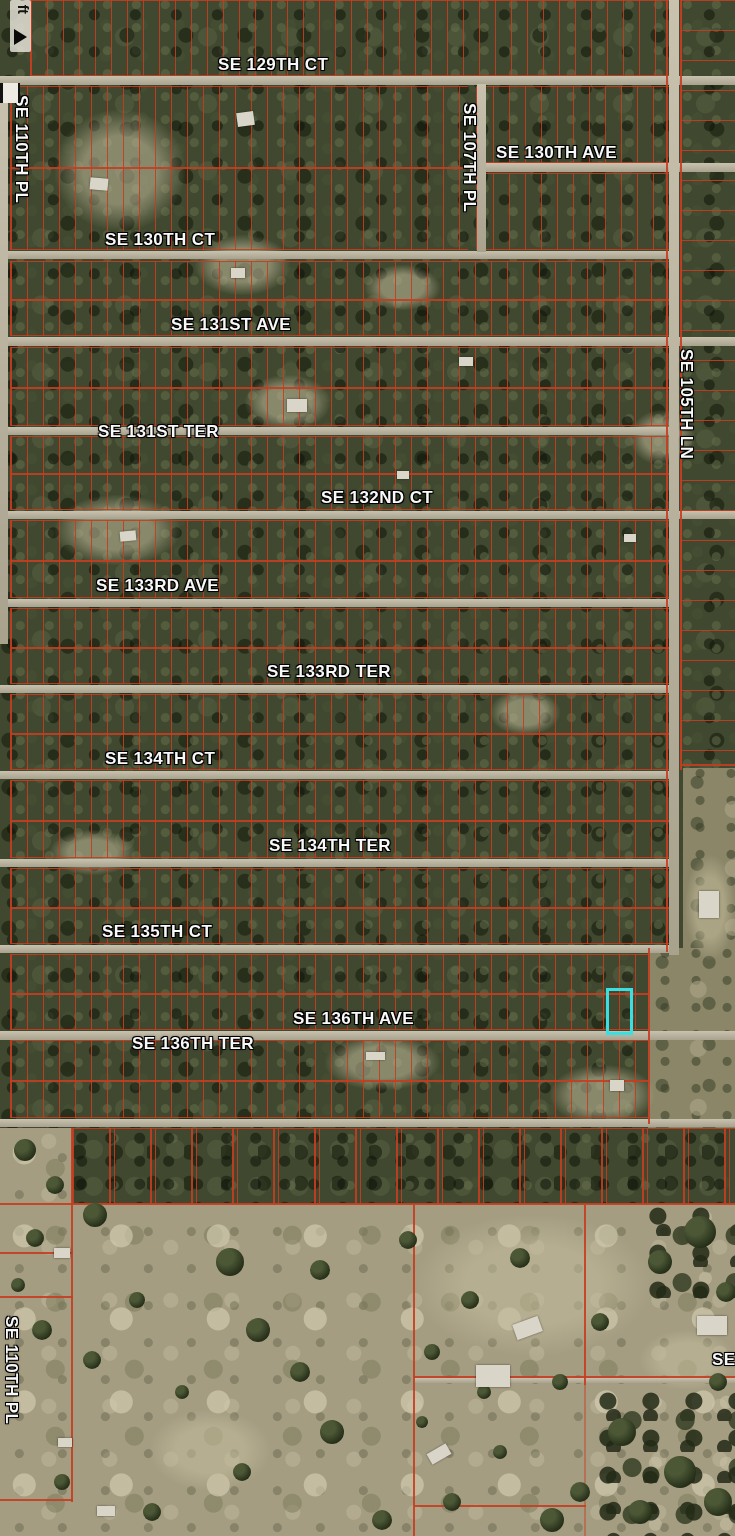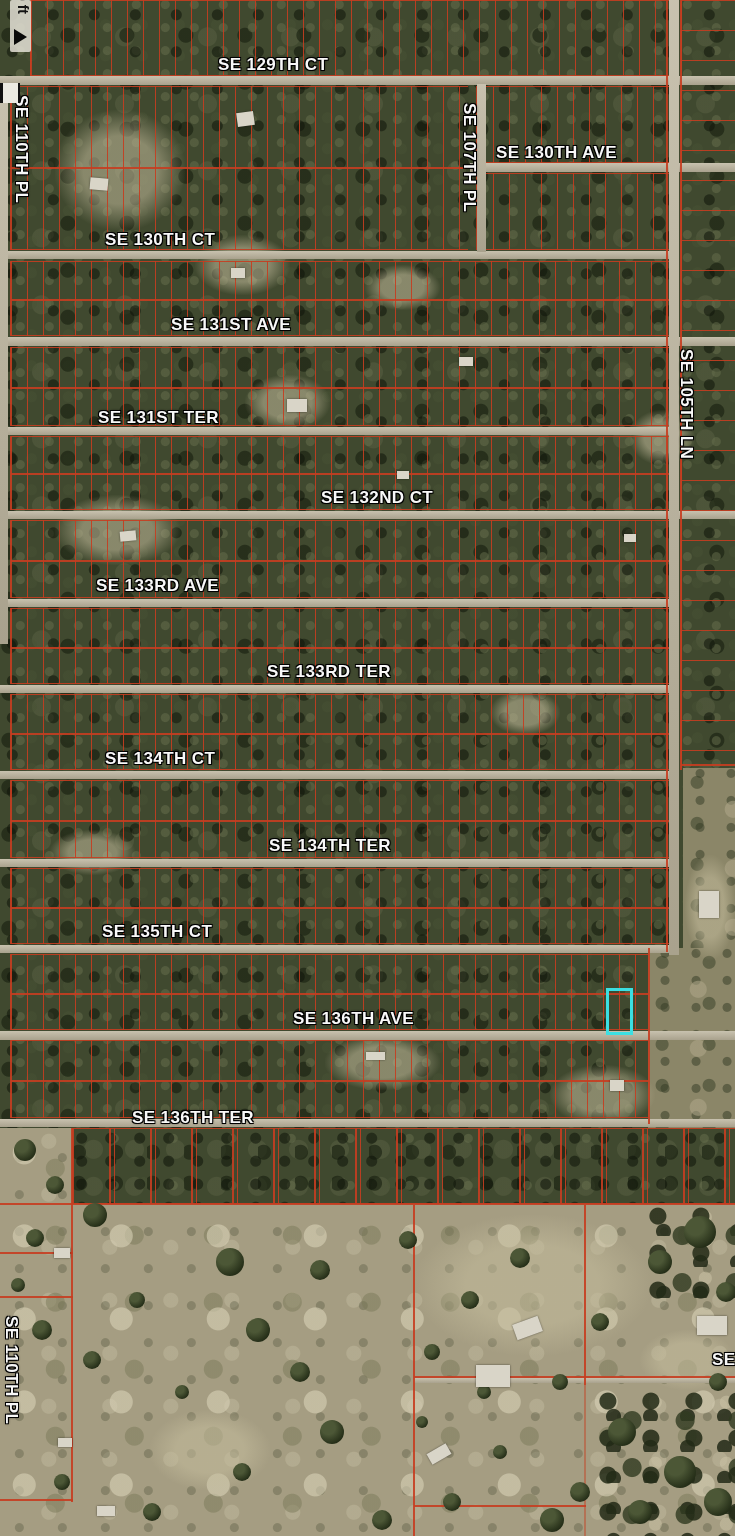--- a/index.html
+++ b/index.html
@@ -196,29 +196,29 @@
       <div class="bldg" style="left: 476px; top: 1365px; width: 34px; height: 22px; transform: rotate(0deg);"></div>
       <div class="bldg" style="left: 428px; top: 1448px; width: 22px; height: 12px; transform: rotate(-30deg);"></div>
       <div class="bldg" style="left: 697px; top: 1316px; width: 30px; height: 19px; transform: rotate(0deg);"></div>
       <div class="bldg" style="left: 54px; top: 1248px; width: 16px; height: 10px; transform: rotate(0deg);"></div>
       <div class="bldg" style="left: 58px; top: 1438px; width: 14px; height: 9px; transform: rotate(0deg);"></div>
       <div class="bldg" style="left: 97px; top: 1506px; width: 18px; height: 10px; transform: rotate(0deg);"></div>
       <div class="slabel" style="left: 218px; top: 55px;">SE 129TH CT</div>
       <div class="slabel" style="left: 496px; top: 143px;">SE 130TH AVE</div>
       <div class="slabel" style="left: 105px; top: 230px;">SE 130TH CT</div>
       <div class="slabel" style="left: 171px; top: 315px;">SE 131ST AVE</div>
-      <div class="slabel" style="left: 98px; top: 408px;">SE 131ST TER</div>
+      <div class="slabel" style="left: 98px; top: 422px;">SE 131ST TER</div>
       <div class="slabel" style="left: 321px; top: 488px;">SE 132ND CT</div>
       <div class="slabel" style="left: 96px; top: 576px;">SE 133RD AVE</div>
       <div class="slabel" style="left: 267px; top: 662px;">SE 133RD TER</div>
       <div class="slabel" style="left: 105px; top: 749px;">SE 134TH CT</div>
       <div class="slabel" style="left: 269px; top: 836px;">SE 134TH TER</div>
       <div class="slabel" style="left: 102px; top: 922px;">SE 135TH CT</div>
       <div class="slabel" style="left: 293px; top: 1009px;">SE 136TH AVE</div>
-      <div class="slabel" style="left: 132px; top: 1108px;">SE 136TH TER</div>
+      <div class="slabel" style="left: 132px; top: 1034px;">SE 136TH TER</div>
       <div class="slabel rot" style="left: 31px; top: 95px;">SE 110TH PL</div>
       <div class="slabel rot" style="left: 479px; top: 103px;">SE 107TH PL</div>
       <div class="slabel rot" style="left: 696px; top: 349px;">SE 105TH LN</div>
       <div class="slabel rot" style="left: 21px; top: 1316px;">SE 110TH PL</div>
       <div class="slabel" style="left: 712px; top: 1350px;">SE</div>
     </div>
   <div class="highlight" id="hl" style="left: 606px; top: 988px; width: 21px; height: 41px;"></div>
   <div>
     <div class="scale-strip"></div>
     <div class="scale-text">0 ft</div>

